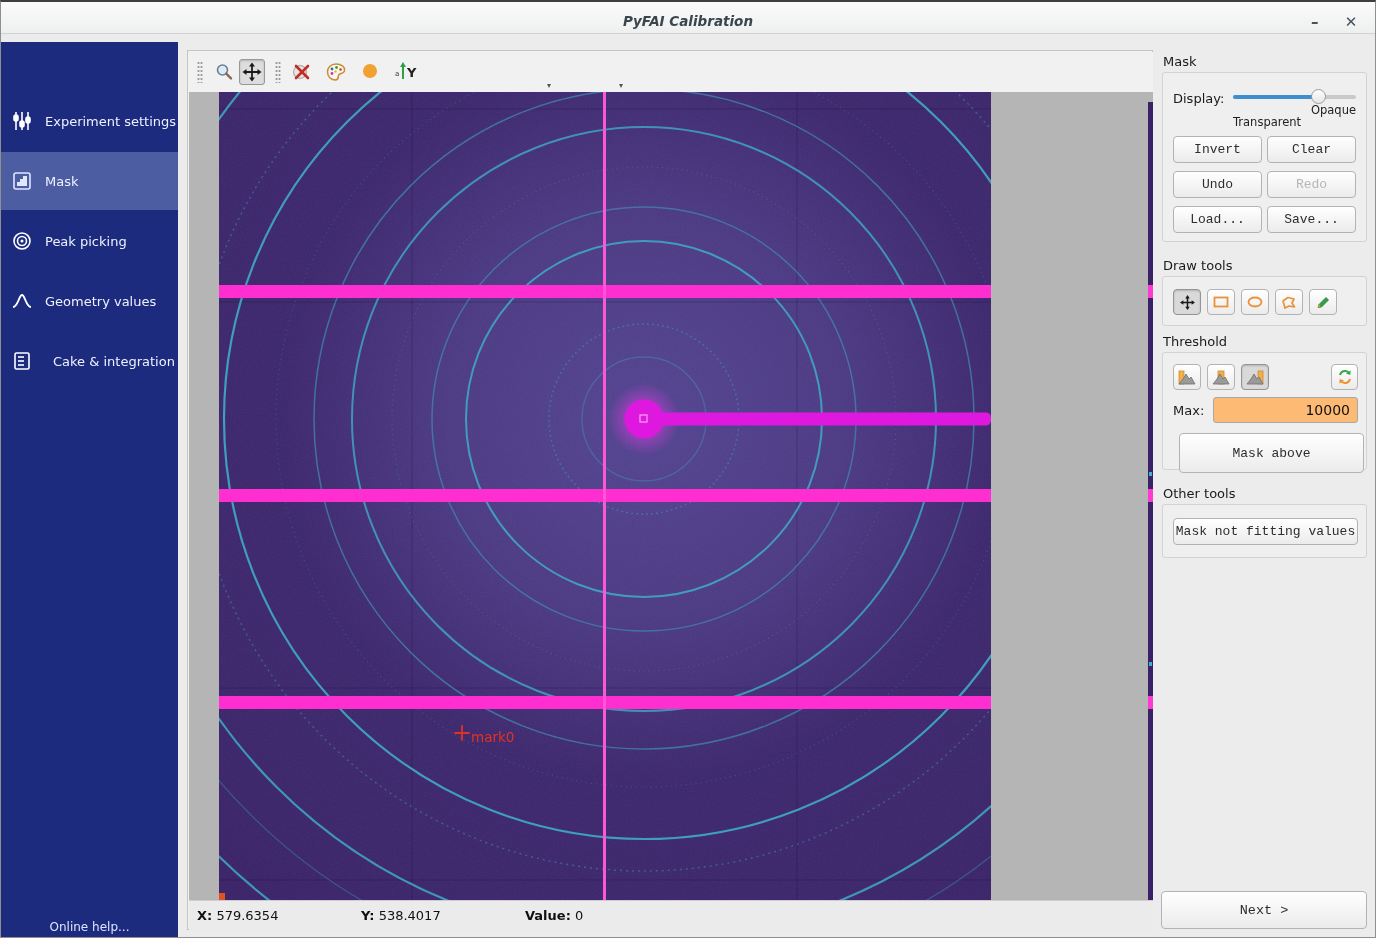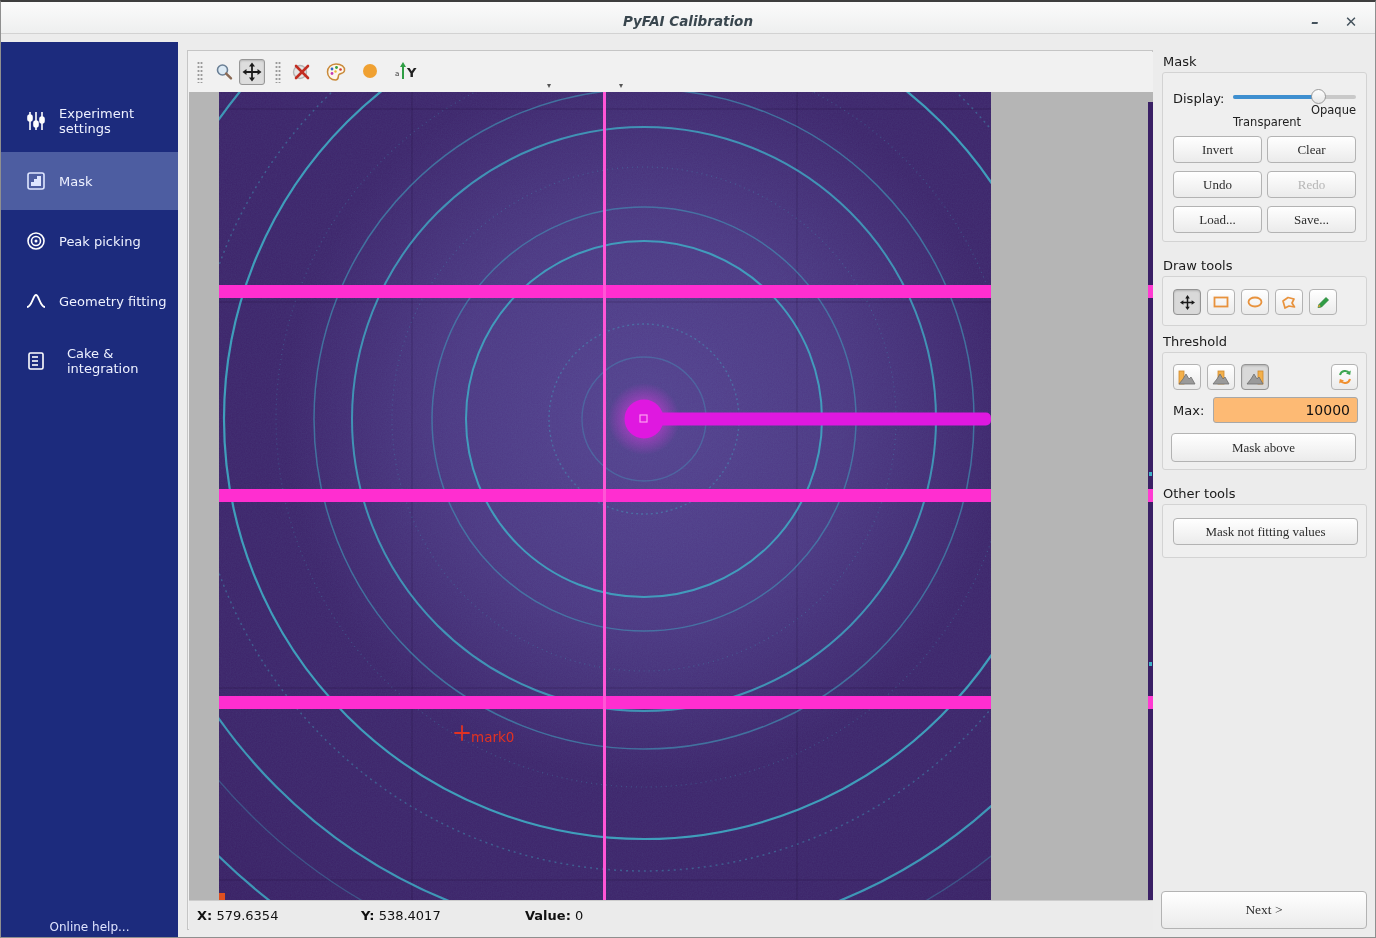--- a/index.html
+++ b/index.html
@@ -13,21 +13,21 @@
   #titlebar .title { position:absolute; left:0; right:0; top:11px; text-align:center;
                      font-size:13.5px; font-weight:bold; color:#39464e; }
   .winbtn { position:absolute; top:6px; width:28px; height:28px; text-align:center; line-height:28px;
             font-size:15px; font-weight:bold; color:#44525c; cursor:default; }
   #btn-min { right:46px; }
   #btn-close { right:10px; }
 
   
   #sidebar { position:absolute; left:0; top:40px; width:177px; height:898px; background:#1c2b7d; }
   .side-item { position:absolute; left:0; width:177px; height:58px; display:flex; align-items:center;
-               gap:12px; padding-left:24px; color:#eef1ff; font-size:13px; cursor:pointer; }
+               gap:12px; padding-left:10px; color:#eef1ff; font-size:13px; cursor:pointer; }
   .side-item.selected { background:#4d5da1; }
   .side-item svg { flex:0 0 auto; }
   #side-footer { position:absolute; bottom:6px; left:0; width:177px; text-align:center;
                  color:#dfe4ff; font-size:12px; cursor:pointer; }
 
   
   #main { position:absolute; left:186px; top:48px; width:966px; height:880px;
           background:#f1f1f1; border:1px solid #c5c5c5; }
   #toolbar { position:absolute; left:1px; top:1px; width:964px; height:40px; background:#f1f1f1; }
   .grip { position:absolute; top:9px; width:6px; height:22px;
@@ -49,21 +49,21 @@
   #statusbar span.lbl { font-weight:bold; }
   .stat { position:absolute; top:7px; }
 
   
   #rightpanel { position:absolute; left:1160px; top:48px; width:208px; height:880px; font-size:13px; color:#1a1a1a; }
   .ptitle { position:absolute; left:2px; font-size:13px; }
   .groupbox { position:absolute; left:1px; width:205px; background:#efefef; border:1px solid #d3d3d3; border-radius:3px; }
 
   .btn { background:linear-gradient(#ffffff,#ebebeb); border:1px solid #b3b3b3; border-radius:4px;
          font-size:13px; color:#2d2d2d; text-align:center; cursor:pointer;
-         display:flex; align-items:center; justify-content:center; font-family:Liberation Serif, serif; }
+         display:flex; align-items:center; justify-content:center; font-family:Liberation Mono, monospace; }
   .btn.disabled { color:#b6b6b6; cursor:default; }
   .gbtn { position:absolute; height:27px; width:89px; }
   .toolbox-btn { position:absolute; width:28px; height:26px; }
   .toolbox-btn.pressed { background:#d9d9d9; border-color:#949494; box-shadow:inset 0 1px 2px rgba(0,0,0,.18); }
 
   
   #slider { position:absolute; left:70px; top:14px; width:123px; height:20px; cursor:pointer; }
   #slider .track { position:absolute; left:0; right:0; top:8px; height:4px; background:#c9c9c9; border-radius:2px; }
   #slider .fill  { position:absolute; left:0; top:8px; height:4px; background:#3e8fd0; border-radius:2px; }
   #slider .handle{ position:absolute; top:2px; width:15px; height:15px; border-radius:50%;
@@ -114,21 +114,21 @@
         <circle cx="11" cy="11" r="8" fill="none" stroke="#fff" stroke-width="1.6"></circle>
         <circle cx="11" cy="11" r="4.5" fill="none" stroke="#fff" stroke-width="1.6"></circle>
         <circle cx="11" cy="11" r="1.5" fill="#fff"></circle>
       </svg>
       <span>Peak picking</span>
     </div>
     <div class="side-item" style="top:230px;">
       <svg width="22" height="22" viewBox="0 0 22 22">
         <path d="M2 17 C7 17 8 5 11 5 C14 5 15 17 20 17" fill="none" stroke="#fff" stroke-width="1.8"></path>
       </svg>
-      <span>Geometry fitting</span>
+      <span>Geometry values</span>
     </div>
     <div class="side-item" style="top:290px;gap:20px;">
       <svg width="22" height="22" viewBox="0 0 22 22">
         <rect x="4" y="3" width="14" height="16" rx="1.5" fill="none" stroke="#fff" stroke-width="1.6"></rect>
         <line x1="7" y1="7" x2="13" y2="7" stroke="#fff" stroke-width="1.6"></line>
         <line x1="7" y1="11" x2="13" y2="11" stroke="#fff" stroke-width="1.6"></line>
         <line x1="7" y1="15" x2="13" y2="15" stroke="#fff" stroke-width="1.6"></line>
       </svg>
       <span>Cake &amp; integration</span>
     </div>
@@ -371,21 +371,21 @@
       <div class="btn toolbox-btn" style="left:168px; top:11px; width:27px;">
         <svg width="16" height="16" viewBox="0 0 16 16">
           <path d="M3 6 A5.2 5.2 0 0 1 12.5 4.5" fill="none" stroke="#3ba550" stroke-width="2"></path>
           <path d="M13.8 1.5 L13.2 6 L9 4.4 Z" fill="#3ba550"></path>
           <path d="M13 10 A5.2 5.2 0 0 1 3.5 11.5" fill="none" stroke="#f09030" stroke-width="2"></path>
           <path d="M2.2 14.5 L2.8 10 L7 11.6 Z" fill="#f09030"></path>
         </svg>
       </div>
       <div style="position:absolute; left:10px; top:50px;">Max:</div>
       <input id="max-input" type="text" value="10000" style="">
-      <div class="btn" style="position:absolute; left:8px; top:80px; width:185px; height:29px;">Mask above</div>
+      <div class="btn" style="position:absolute; left:16px; top:80px; width:185px; height:40px;">Mask above</div>
     </div>
 
     <div class="ptitle" style="top:436px;">Other tools</div>
     <div class="groupbox" style="top:454px; height:54px;">
       <div class="btn" style="position:absolute; left:10px; top:13px; width:185px; height:27px;">Mask not fitting values</div>
     </div>
 
     <div class="btn" id="next-btn">Next &gt;</div>
   </div>
 </div>

